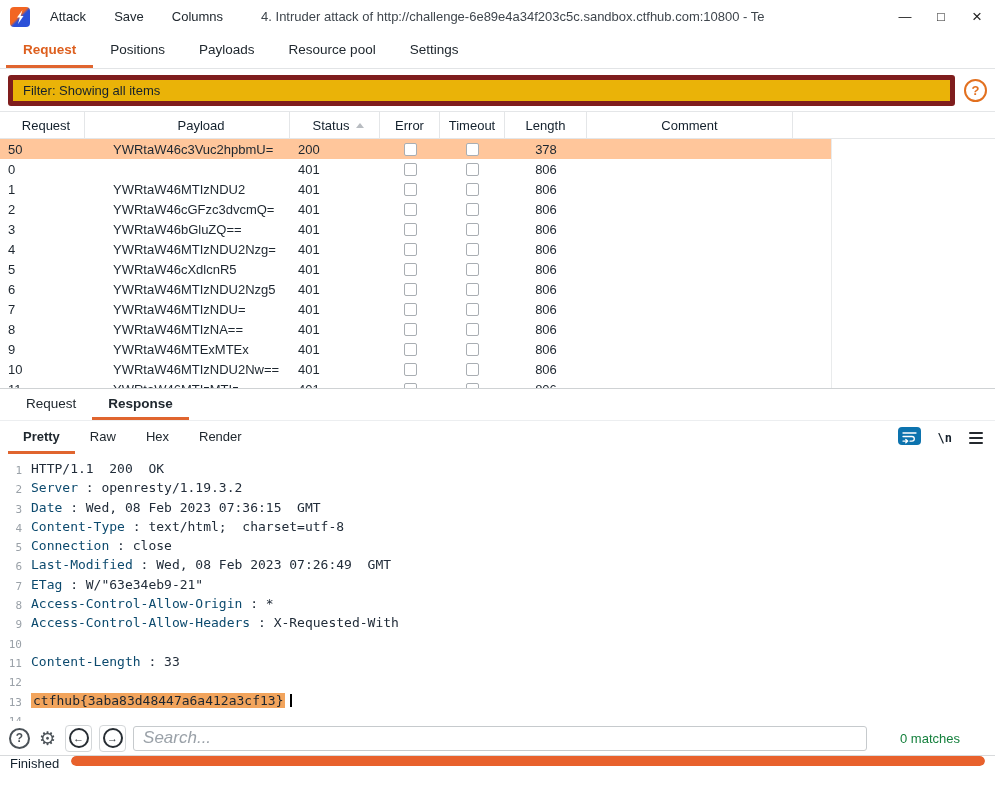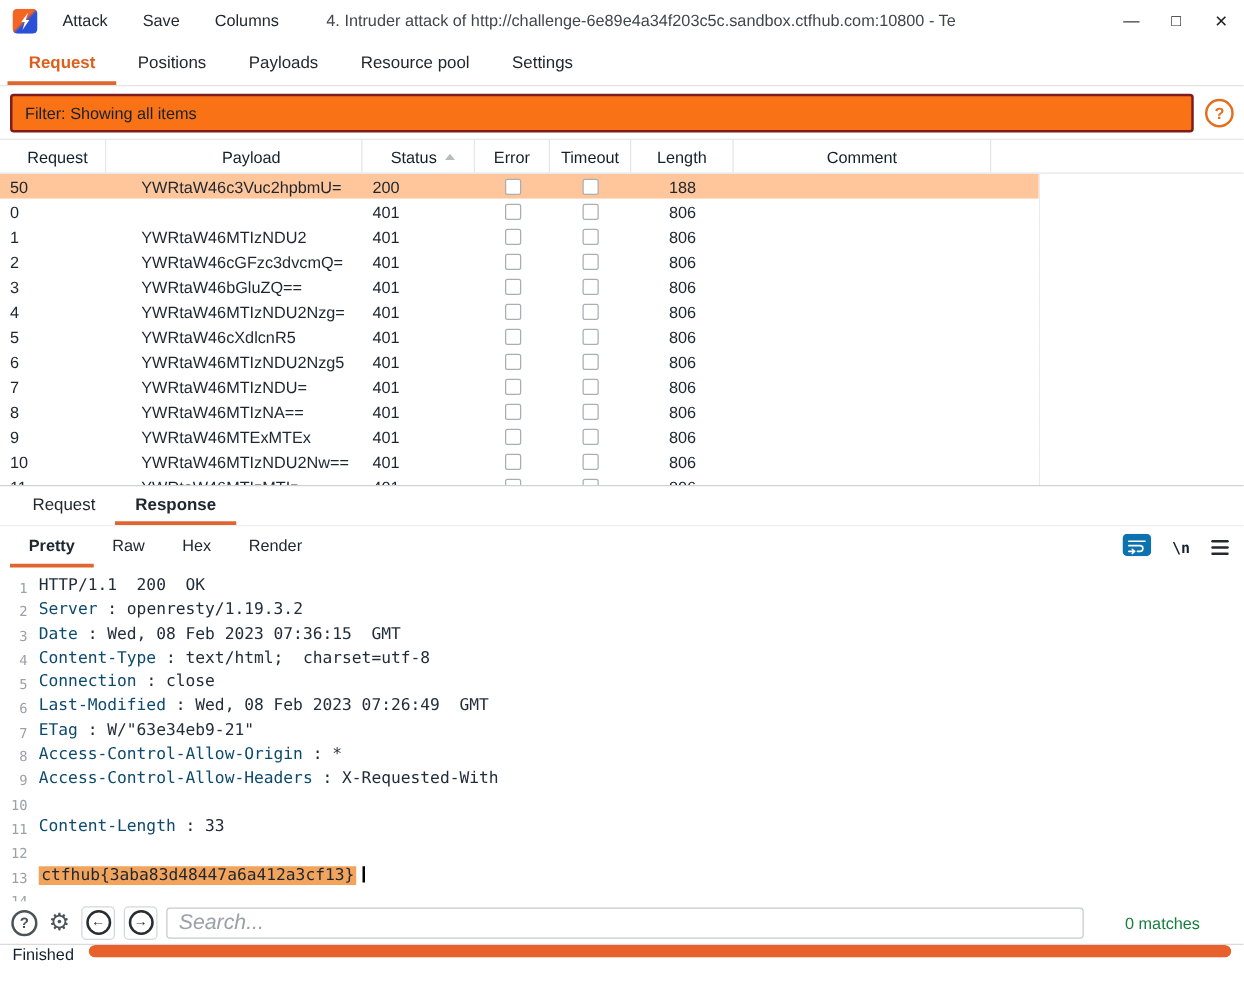--- a/index.html
+++ b/index.html
@@ -15,21 +15,21 @@
   .win-btn{width:36px;display:flex;align-items:center;justify-content:center;font-size:13px;color:#222}
   .win-btn.close{font-size:17px}
 
   
   .main-tabs{height:36px;display:flex;align-items:stretch;padding-left:6px;border-bottom:1px solid #e2e4e6}
   .tab{padding:0 17px;display:flex;align-items:center;border-bottom:3px solid transparent;color:#20282f;font-size:13.5px}
   .tab.active{color:#dd5f1e;border-bottom-color:#e0652f;font-weight:bold}
 
   
   .filter-row{height:42px;display:flex;align-items:center;padding:0 8px;gap:9px}
-  .filter-box{flex:1;height:31px;border:2px solid #7f1d1d;border-radius:3px;display:flex;align-items:center;padding:0 10px;background:#f97316;color:#16212c}
+  .filter-box{flex:1;height:31px;border:5px solid #7f1d1d;border-radius:3px;display:flex;align-items:center;padding:0 10px;background:#eab308;color:#16212c}
   .help-circle{width:23px;height:23px;border:2px solid #e2701f;border-radius:50%;color:#e2701f;display:flex;align-items:center;justify-content:center;font-weight:bold;font-size:13px;flex:none}
 
   
   .table-header{height:28px;display:flex;border-top:1px solid #e4e6e8;border-bottom:1px solid #e4e6e8}
   .th{display:flex;align-items:center;justify-content:center;border-right:1px solid #e4e6e8;color:#13202c}
   .th-filler{flex:1;border-right:none}
   .sort-arrow{width:0;height:0;border-left:4px solid transparent;border-right:4px solid transparent;border-bottom:5px solid #b8bcc1;margin-left:7px}
   .table-body{height:249px;width:832px;border-right:1px solid #e9ebec;overflow:hidden}
   .trow{height:20px;display:flex;align-items:center;background:#fff}
   .trow.hl{background:#ffc69b}
@@ -141,21 +141,21 @@
     <div class="trow hl">
       <div class="cell c-req">50</div>
       <div class="cell c-pay">YWRtaW46c3Vuc2hpbmU=</div>
       <div class="cell c-status">200</div>
       <div class="cell c-err">
         <span class="cb"></span>
       </div>
       <div class="cell c-to">
         <span class="cb"></span>
       </div>
-      <div class="cell c-len">188</div>
+      <div class="cell c-len">378</div>
       <div class="cell c-com"></div>
     </div>
     <div class="trow">
       <div class="cell c-req">0</div>
       <div class="cell c-pay"></div>
       <div class="cell c-status">401</div>
       <div class="cell c-err">
         <span class="cb"></span>
       </div>
       <div class="cell c-to">

